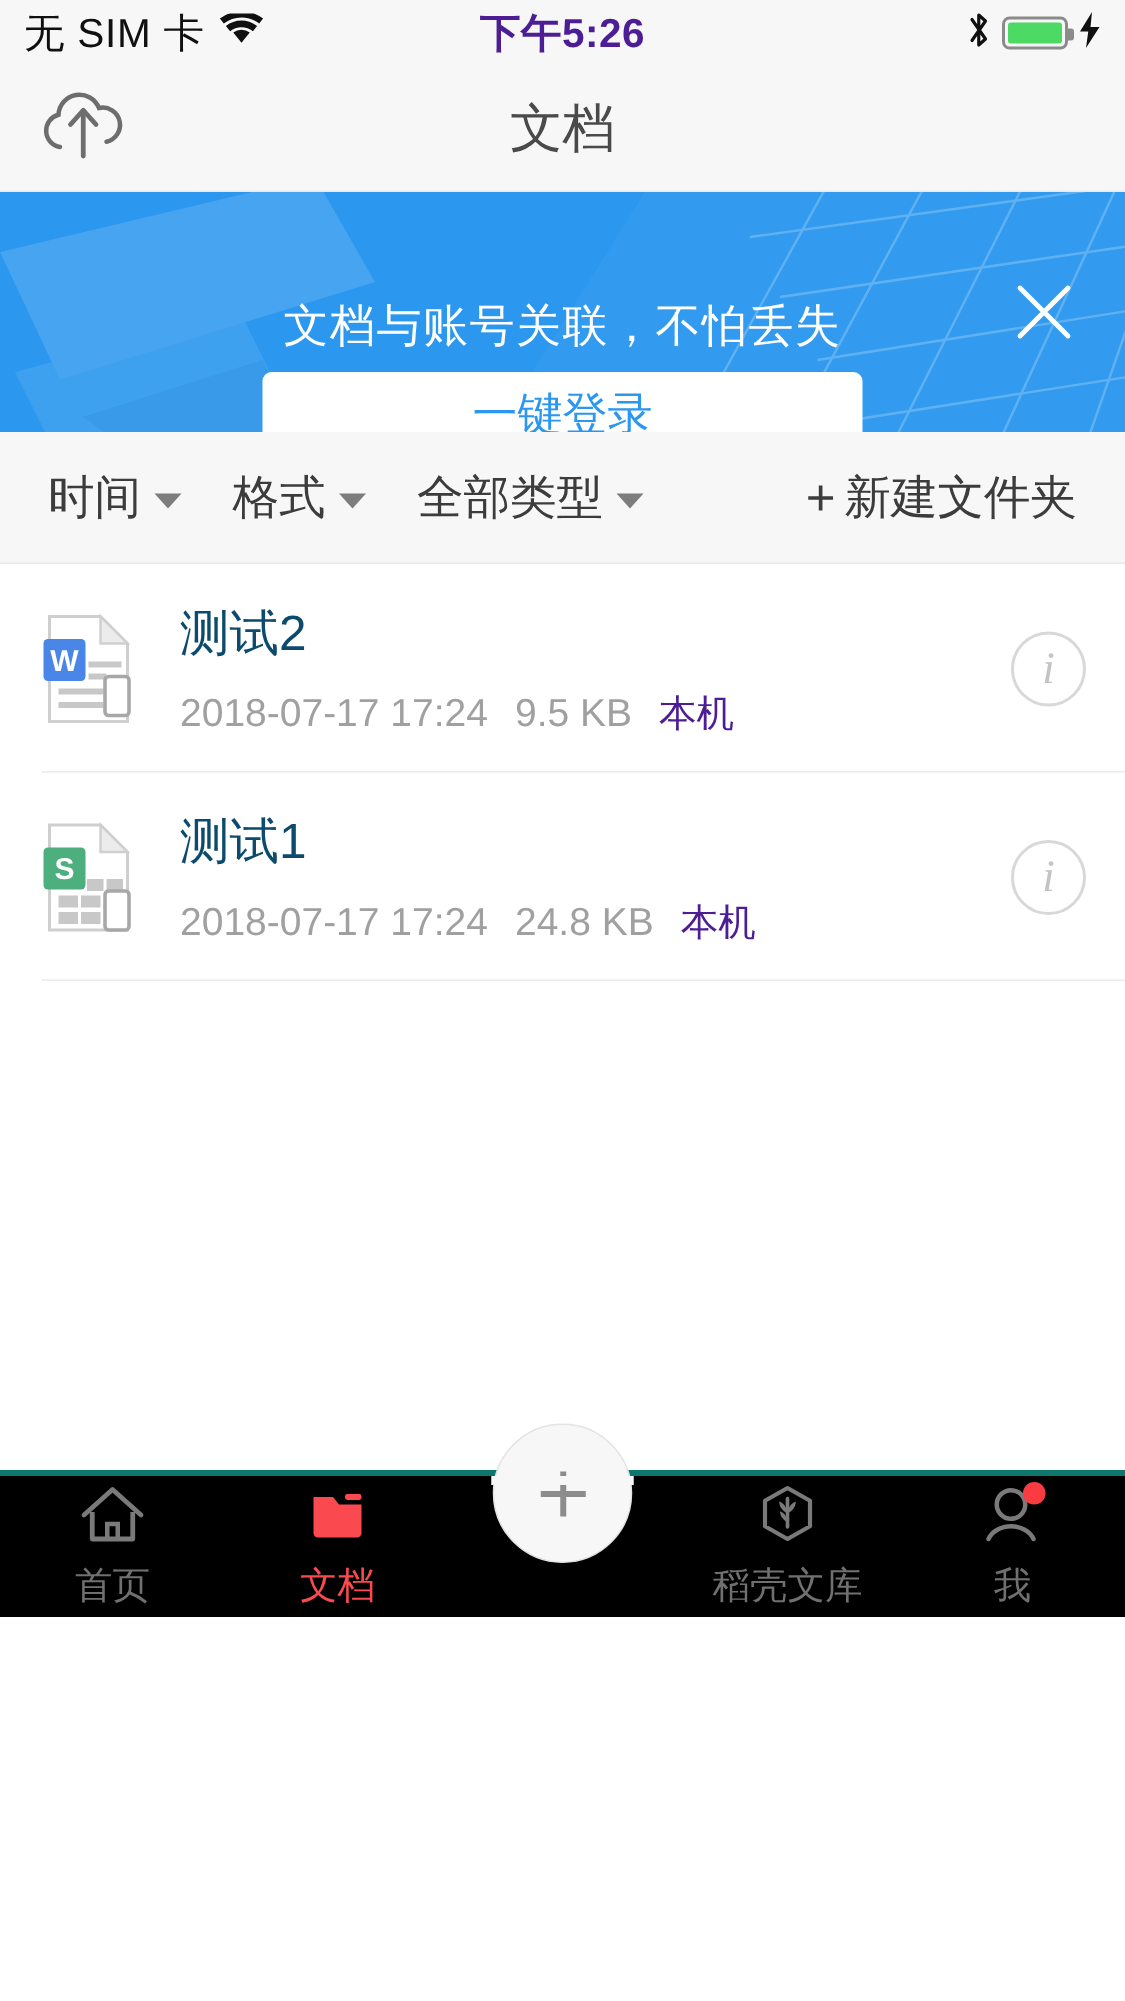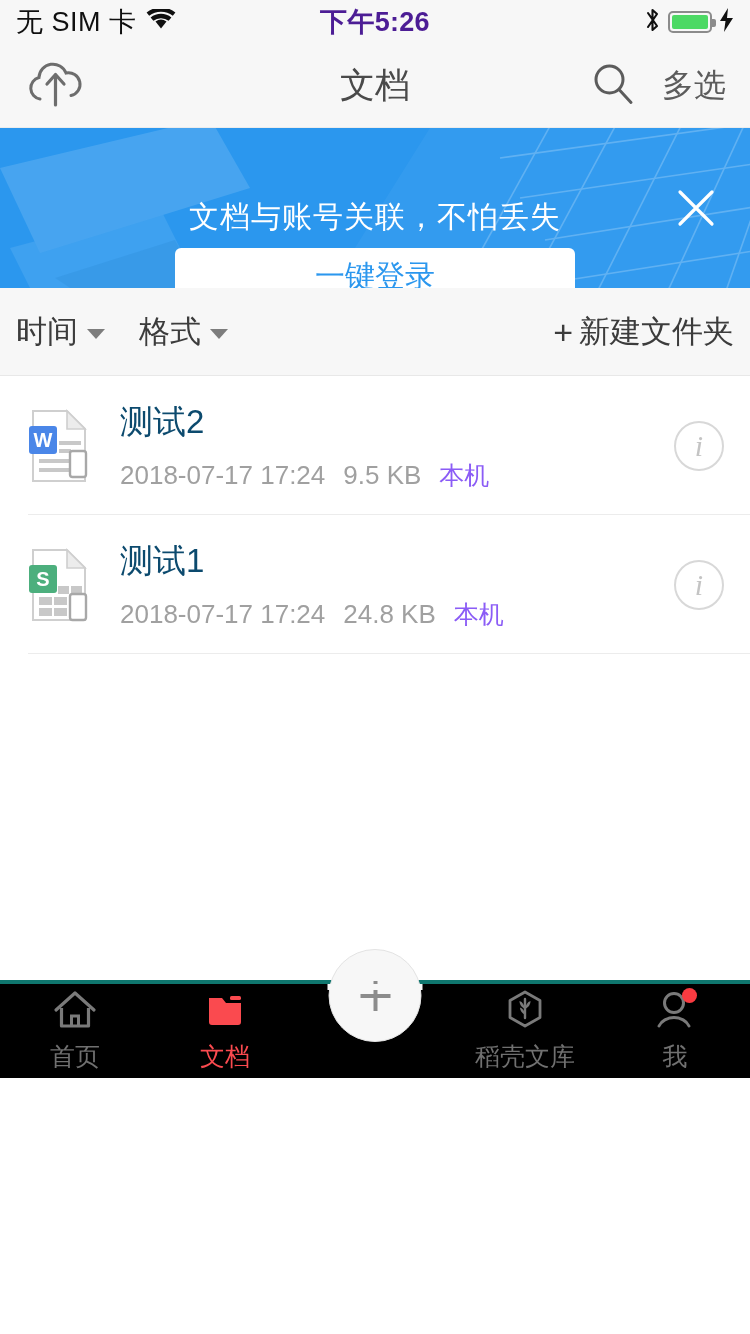--- a/index.html
+++ b/index.html
@@ -64,21 +64,21 @@
   }
   .banner-close {
     position:absolute; right:26px; top:50%; transform:translateY(-50%);
     width:56px; height:56px; display:flex; align-items:center; justify-content:center;
     cursor:pointer;
   }
 
   
   .filterbar {
     flex:0 0 88px; height:88px; background:#f7f7f7;
-    display:flex; align-items:center; padding:0 16px;
+    display:flex; align-items:center; padding:0 32px;
     border-bottom:1px solid #e8e8e8;
   }
   .filter {
     display:flex; align-items:center; gap:9px;
     font-size:31px; color:#3c3c3c; margin-right:34px; cursor:pointer;
   }
   .caret {
     width:0; height:0; border-left:9px solid transparent; border-right:9px solid transparent;
     border-top:10px solid #7d7d7d; margin-top:4px;
   }
@@ -94,21 +94,21 @@
     height:139px; display:flex; align-items:center; padding:0 26px 0 28px;
     position:relative; cursor:pointer;
   }
   .file-row::after {
     content:""; position:absolute; left:28px; right:0; bottom:0; height:1px; background:#ececec;
   }
   .file-icon { flex:0 0 62px; width:62px; height:76px; position:relative; }
   .file-meta { margin-left:30px; display:flex; flex-direction:column; gap:14px; }
   .file-name { font-size:33px; color:#0c4a6e; }
   .file-sub { font-size:26px; color:#a0a0a0; display:flex; align-items:baseline; gap:18px;text-align:right; }
-  .file-sub .loc { color:#8b5cf6; font-size:25px; }
+  .file-sub .loc { color:#4c1d95; font-size:25px; }
   .info-btn {
     margin-left:auto; width:50px; height:50px; border:2px solid #d8d8d8; border-radius:50%;
     display:flex; align-items:center; justify-content:center;
     font-family:"Liberation Serif","DejaVu Serif",serif; font-style:italic;
     font-size:30px; color:#c4c4c4; cursor:pointer;
   }
 
   
   .tabbar {
     flex:0 0 98px; height:98px; background:#000000;
@@ -172,29 +172,20 @@
 
   <div class="navbar">
     <span>
       <svg width="64" height="50" viewBox="0 0 64 50">
         <path d="M16 40 A11 11 0 0 1 15 18.5 A14 14 0 0 1 42 14 A11.5 11.5 0 0 1 47 36.5" fill="none" stroke="#6d6d6d" stroke-width="3" stroke-linecap="round"></path>
         <path d="M31.5 46 L31.5 16" fill="none" stroke="#6d6d6d" stroke-width="3.2" stroke-linecap="round"></path>
         <path d="M23 25 L31.5 15.5 L40 25" fill="none" stroke="#6d6d6d" stroke-width="3.2" stroke-linecap="round" stroke-linejoin="round"></path>
       </svg>
     </span>
     <div class="nav-title">文档</div>
-    <div class="nav-right">
-      <span>
-        <svg width="46" height="46" viewBox="0 0 46 46">
-          <circle cx="19.5" cy="18.5" r="13.5" fill="none" stroke="#5c5c5c" stroke-width="3"></circle>
-          <path d="M29.5 29 L41 41.5" stroke="#5c5c5c" stroke-width="3" stroke-linecap="round"></path>
-        </svg>
-      </span>
-      <span class="nav-multi">多选</span>
-    </div>
   </div>
 
   <div class="banner">
     <svg class="banner-bg" viewBox="0 0 750 160" preserveAspectRatio="none">
       <rect width="750" height="160" fill="#2b97ee"></rect>
       <g opacity="0.16" fill="#ffffff">
         <path d="M430 0 L760 0 L760 160 L330 160 Z" opacity="0.25"></path>
       </g>
       <g opacity="0.22" stroke="#ffffff" stroke-width="1.6" fill="none">
         <path d="M470 -10 L700 -40"></path>
@@ -229,20 +220,24 @@
 
   <div class="filterbar">
     <div class="filter">
       <span>时间</span>
       <i class="caret"></i>
     </div>
     <div class="filter">
       <span>格式</span>
       <i class="caret"></i>
     </div>
+    <div class="filter">
+      <span>全部类型</span>
+      <i class="caret"></i>
+    </div>
     <div class="newfolder">
       <span class="plus-sm">+</span>
       <span>新建文件夹</span>
     </div>
   </div>
 
   <div class="filelist">
 
     <div class="file-row">
       <span class="file-icon">

